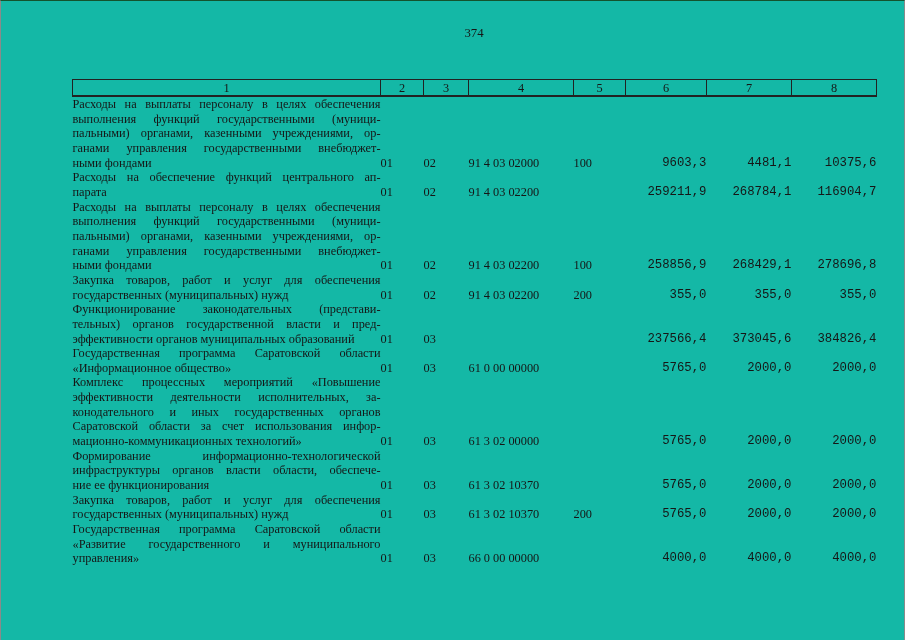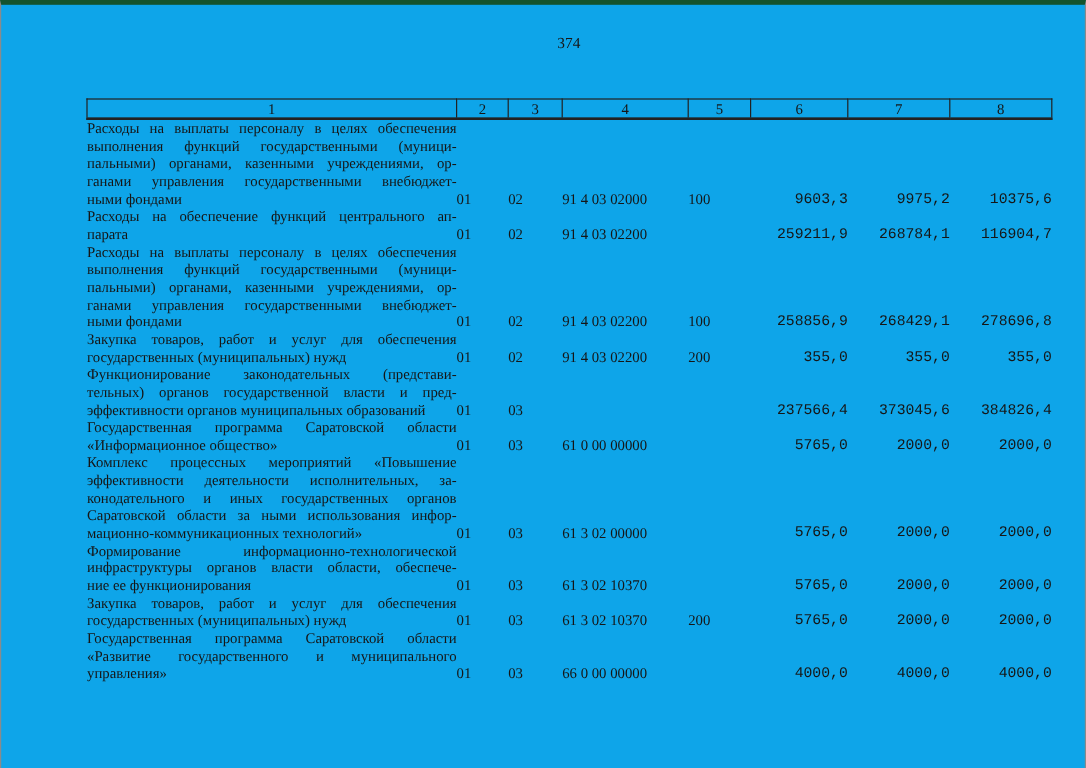--- a/index.html
+++ b/index.html
@@ -1,21 +1,21 @@
 <!DOCTYPE html>
 <html><head>
 <meta charset="utf-8">
 <style>
   html,body { margin:0; padding:0; background:#fff; }
   .sheet {
     position:relative;
     width:905px; height:640px;
     box-sizing:border-box;
-    background:#0ea5e9;
-    border-top:4px solid #14532d;
+    background:#14b8a6;
+    border-top:1px solid #14532d;
     border-left:1px solid #8a8a8a;
     border-right:1px solid #8a8a8a;
     font-family:"Liberation Serif","DejaVu Serif",serif;
     color:#161616;
     overflow:hidden;
   }
   .page-number {
     position:absolute; top:25px; left:71px; width:804px;
     text-align:center; font-size:12.8px;
   }
@@ -82,21 +82,21 @@
             <div class="tline jl">выполнения функций государственными (муници-</div>
             <div class="tline jl">пальными) органами, казенными учреждениями, ор-</div>
             <div class="tline jl">ганами управления государственными внебюджет-</div>
             <div class="tline">ными фондами</div>
           </td>
     <td class="c-center">01</td>
     <td class="c-center">02</td>
     <td class="c-center">91 4 03 02000</td>
     <td class="c-center">100</td>
     <td class="c-right">9603,3</td>
-    <td class="c-right">9975,2</td>
+    <td class="c-right">4481,1</td>
     <td class="c-right">10375,6</td>
   </tr>
 
   <tr>
     <td class="name-cell">
             <div class="tline jl">Расходы на обеспечение функций центрального ап-</div>
             <div class="tline">парата</div>
           </td>
     <td class="c-center">01</td>
     <td class="c-center">02</td>
@@ -165,21 +165,21 @@
     <td class="c-right">5765,0</td>
     <td class="c-right">2000,0</td>
     <td class="c-right">2000,0</td>
   </tr>
 
   <tr>
     <td class="name-cell">
             <div class="tline jl">Комплекс процессных мероприятий «Повышение</div>
             <div class="tline jl">эффективности деятельности исполнительных, за-</div>
             <div class="tline jl">конодательного и иных государственных органов</div>
-            <div class="tline jl">Саратовской области за ными использования инфор-</div>
+            <div class="tline jl">Саратовской области за счет использования инфор-</div>
             <div class="tline">мационно-коммуникационных технологий»</div>
           </td>
     <td class="c-center">01</td>
     <td class="c-center">03</td>
     <td class="c-center">61 3 02 00000</td>
     <td class="c-center"></td>
     <td class="c-right">5765,0</td>
     <td class="c-right">2000,0</td>
     <td class="c-right">2000,0</td>
   </tr>

